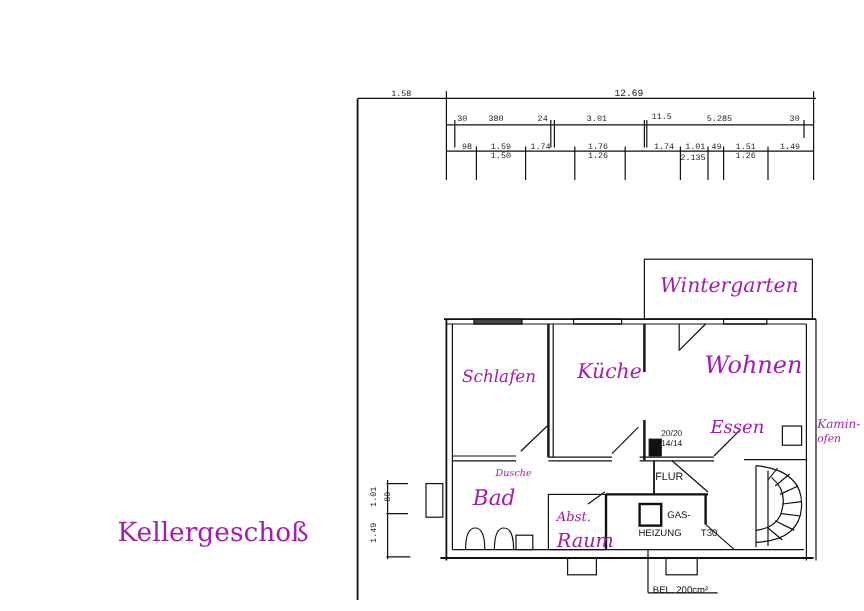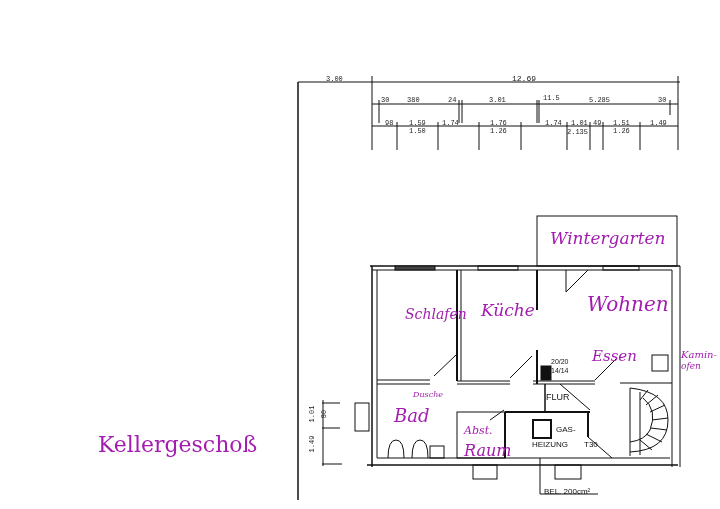--- a/index.html
+++ b/index.html
@@ -110,21 +110,21 @@
 
     <rect x="652" y="355" width="16" height="16"></rect>
 
     <rect x="473" y="465" width="24" height="14"></rect>
     <rect x="555" y="465" width="26" height="14"></rect>
     <line x1="540" y1="458" x2="540" y2="494"></line>
     <line x1="540" y1="494" x2="598" y2="494"></line>
   </g>
 </svg>
 
-<span class="abs dim" style="left:326px;top:75px;">3.00</span>
+<span class="abs dim" style="left:326px;top:75px;">1.58</span>
 <span class="abs dim" style="left:512px;top:74px;font-size:8px;">12.69</span>
 
 <span class="abs dim" style="left:381px;top:96px;">30</span>
 <span class="abs dim" style="left:407px;top:96px;">380</span>
 <span class="abs dim" style="left:448px;top:96px;">24</span>
 <span class="abs dim" style="left:489px;top:96px;">3.01</span>
 <span class="abs dim" style="left:543px;top:94px;">11.5</span>
 <span class="abs dim" style="left:589px;top:96px;">5.285</span>
 <span class="abs dim" style="left:658px;top:96px;">30</span>
 
@@ -141,21 +141,21 @@
 <span class="abs dim" style="left:409px;top:127px;">1.50</span>
 <span class="abs dim" style="left:490px;top:127px;">1.26</span>
 <span class="abs dim" style="left:567px;top:128px;">2.135</span>
 <span class="abs dim" style="left:613px;top:127px;">1.26</span>
 
 <span class="abs dim" style="left:304px;top:410px;transform:rotate(-90deg);">1.01</span>
 <span class="abs dim" style="left:304px;top:440px;transform:rotate(-90deg);">1.49</span>
 <span class="abs dim" style="left:320px;top:410px;transform:rotate(-90deg);">80</span>
 
 <span class="abs hand" style="left:550px;top:228px;font-size:17px;">Wintergarten</span>
-<span class="abs hand" style="left:385px;top:306px;font-size:14px;margin-left:20px;">Schlafen</span>
+<span class="abs hand" style="left:385px;top:306px;font-size:14px;">Schlafen</span>
 <span class="abs hand" style="left:481px;top:300px;font-size:17px;">Küche</span>
 <span class="abs hand" style="left:587px;top:292px;font-size:20px;">Wohnen</span>
 <span class="abs hand" style="left:592px;top:322px;font-size:15px;margin-top:25px;">Essen</span>
 <span class="abs hand" style="left:394px;top:405px;font-size:18px;">Bad</span>
 <span class="abs hand" style="left:381px;top:390px;font-size:8px;margin-left:32px;">Dusche</span>
 <span class="abs hand" style="left:464px;top:424px;font-size:11px;">Abst.</span>
 <span class="abs hand" style="left:464px;top:441px;font-size:16px;">Raum</span>
 <span class="abs lbl" style="left:546px;top:392px;font-size:9px;">FLUR</span>
 <span class="abs lbl" style="left:556px;top:425px;font-size:8px;">GAS-</span>
 <span class="abs lbl" style="left:532px;top:440px;font-size:8px;">HEIZUNG</span>

